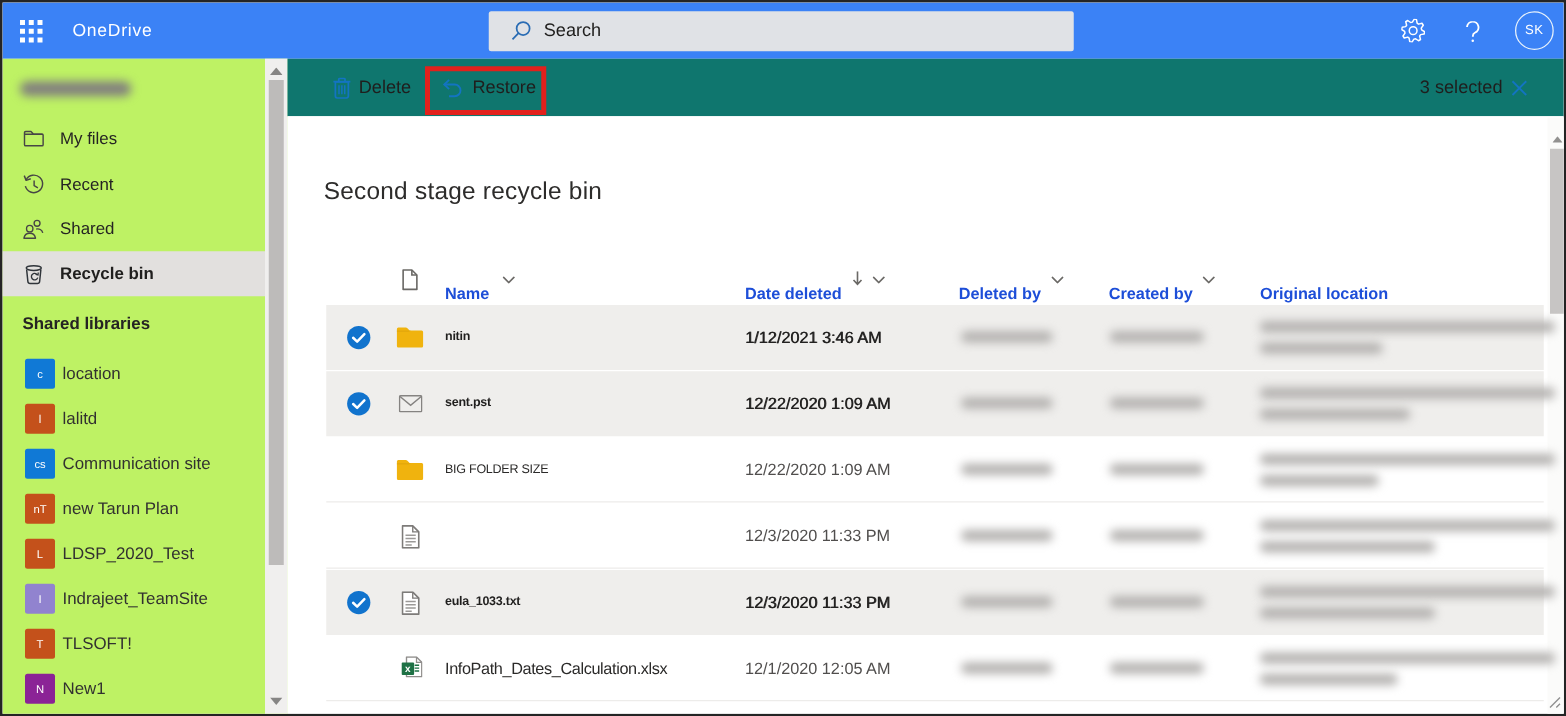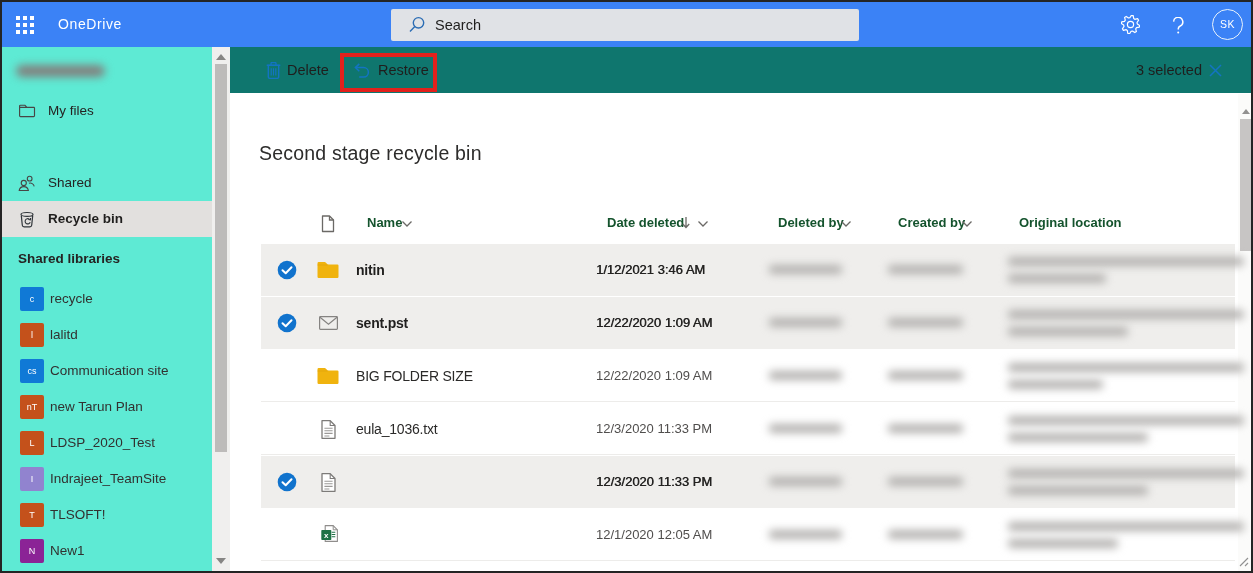--- a/index.html
+++ b/index.html
@@ -7,21 +7,21 @@
 .page{position:relative;width:1253px;height:573px;border:2px solid #242424;background:#fff;overflow:hidden;}
 .abs{position:absolute;}
 
 .topbar{position:absolute;left:0;top:0;width:1249px;height:45px;background:#3b82f6;}
 .brand{position:absolute;left:56px;top:0;height:45px;line-height:45px;color:#fff;font-size:14px;letter-spacing:.6px;}
 .search{position:absolute;left:389px;top:7px;width:468px;height:32px;background:#e0e2e6;border-radius:2px;}
 .search .stext{position:absolute;left:44px;top:0;height:32px;line-height:32px;font-size:14.5px;color:#1f1e1d;}
 
 .avatar{position:absolute;left:1210px;top:7px;width:31px;height:31px;border:1.5px solid #e8f2fb;border-radius:50%;color:#fff;text-align:center;line-height:28px;letter-spacing:.4px;font-size:10.5px;}
 
-.sidebar{position:absolute;left:0;top:45px;width:228px;height:526px;background:#5eead4;}
+.sidebar{position:absolute;left:0;top:45px;width:228px;height:526px;background:#bef264;}
 .navitem{position:absolute;left:0;width:210px;height:36px;}
 .navitem .ic{position:absolute;left:16px;top:9px;width:18px;height:18px;}
 .navitem .lbl{position:absolute;left:46px;top:0;height:36px;line-height:36px;font-size:13.5px;color:#252423;}
 .navsel{background:#e2e0de;}
 .navsel .lbl{font-weight:bold;color:#201f1e;}
 .shead{position:absolute;left:16px;width:200px;height:20px;font-size:13.5px;font-weight:bold;color:#252423;}
 .lib{position:absolute;left:0;width:208px;height:36px;}
 .lib .sq{position:absolute;left:18px;top:6px;width:24px;height:24px;border-radius:2px;color:#fff;font-size:9px;text-align:center;line-height:24px;}
 .lib .lbl{position:absolute;left:48px;top:0;height:36px;line-height:36px;font-size:13.5px;color:#323130;}
 .blurname{position:absolute;left:14px;width:89px;height:12px;background:#82807e;border-radius:6px;filter:blur(4px);}
@@ -29,24 +29,24 @@
 .sbtrack{position:absolute;left:210px;top:45px;width:18px;height:526px;background:#f0efee;}
 .sbthumb{position:absolute;left:213px;top:62px;width:12px;height:388px;background:#bdbbba;}
 
 .cmdbar{position:absolute;left:228px;top:45px;width:1021px;height:46px;background:#0f766e;}
 .cmdtxt{font-size:14.5px;color:#1f1e1d;}
 .redbox{position:absolute;left:110px;top:6px;width:97px;height:39px;border:4px solid #e2211c;}
 
 .content{position:absolute;left:228px;top:91px;width:1021px;height:478px;background:#fff;}
 .h1{position:absolute;left:29px;top:49px;font-size:19.5px;color:#2d2c2b;letter-spacing:.2px;}
 .thead{position:absolute;left:0;width:1005px;height:36px;}
-.th{position:absolute;top:0;height:36px;line-height:36px;font-size:13px;font-weight:bold;color:#14532d;margin-left:11px;}
+.th{position:absolute;top:12px;height:36px;line-height:36px;font-size:13px;font-weight:bold;color:#1d4ed8;}
 .row{position:absolute;left:31px;width:974px;height:52px;}
 .rowsel{background:#efeeec;}
-.rname{position:absolute;left:95px;top:0;height:52px;line-height:52px;font-size:14px;letter-spacing:-.2px;color:#2b2a29;}
+.rname{position:absolute;left:95px;top:0;height:52px;line-height:52px;font-size:10px;letter-spacing:-.2px;color:#2b2a29;}
 .rowsel .rname{font-weight:bold;color:#201f1e;}
 .rowsel .rdate{color:#222120;text-shadow:0.5px 0 0 #3a3938;}
 .rdate{position:absolute;left:335px;top:0;height:52px;line-height:52px;font-size:13px;color:#504e4d;}
 .blob{position:absolute;background:#b3b1af;border-radius:4px;filter:blur(4px);height:9px;z-index:2;}
 .rsep{border-bottom:1px solid #edecea;}
 .mtrack{position:absolute;left:1008px;top:1px;width:15px;height:477px;background:#fbfbfa;}
 .mthumb{position:absolute;left:1009.5px;top:26px;width:12px;height:132px;background:#c7c5c4;}
 .ric{position:absolute;left:58px;top:16px;}
 </style>
 </head>
@@ -85,20 +85,28 @@
   <div class="avatar">SK</div>
 </div>
 <div class="sidebar">
   <div class="blurname" style="top:18px"></div>
   <div class="navitem" style="top:46px">
     <svg class="ic" width="18" height="18" viewBox="0 0 18 18">
           <path d="M1.6,5.3 v-1.2 a0.9,0.9 0 0 1 0.9,-0.9 h4.3 l1.9,2 h6.9 a0.9,0.9 0 0 1 0.9,0.9 v7.6 a0.9,0.9 0 0 1 -0.9,0.9 h-13.1 a0.9,0.9 0 0 1 -0.9,-0.9 z M1.7,5.4 h14.7" fill="none" stroke="#474645" stroke-width="1.15" stroke-linejoin="round"></path>
         </svg>
     <div class="lbl">My files</div>
   </div>
+  <div class="navitem" style="top:83px">
+    <svg class="ic" width="18" height="18" viewBox="0 0 18 18">
+      <path d="M2.9,4.8 A7 7 0 1 1 2.3,9.9" fill="none" stroke="#474645" stroke-width="1.15"></path>
+      <path d="M1.4,1.5 L2.9,5.3 L6.6,4.0" fill="none" stroke="#474645" stroke-width="1.15" stroke-linejoin="round"></path>
+      <path d="M9.3,5.4 v4.1 l3,1.8" fill="none" stroke="#474645" stroke-width="1.15"></path>
+    </svg>
+    <div class="lbl">Recent</div>
+  </div>
   <div class="navitem" style="top:118px">
     <svg class="ic" width="19" height="18" viewBox="0 0 19 18">
       <circle cx="12.3" cy="4.4" r="2.5" fill="none" stroke="#474645" stroke-width="1.15"></circle>
       <path d="M11.5,9.3 a4.3,4.3 0 0 1 5.6,3.2" fill="none" stroke="#474645" stroke-width="1.15"></path>
       <circle cx="6.1" cy="8.9" r="2.7" fill="none" stroke="#474645" stroke-width="1.15"></circle>
       <path d="M1.2,17 a5,5.2 0 0 1 9.8,0 z" fill="none" stroke="#474645" stroke-width="1.15" stroke-linejoin="round"></path>
     </svg>
     <div class="lbl">Shared</div>
   </div>
   <div class="navitem navsel" style="top:154px">
@@ -106,21 +114,21 @@
       <ellipse cx="9" cy="4.4" rx="6" ry="1.9" fill="none" stroke="#30353a" stroke-width="1.2"></ellipse>
       <path d="M3.3,5.6 l1,9.6 a1.8,1.8 0 0 0 1.8,1.6 h5.8 a1.8,1.8 0 0 0 1.8,-1.6 l1,-9.6" fill="none" stroke="#30353a" stroke-width="1.2"></path>
       <path d="M11.3,9.2 a2.6,2.6 0 1 0 0.9,2.9" fill="none" stroke="#30353a" stroke-width="1.1"></path>
       <path d="M12.6,8 l-0.2,1.9 -1.9,-0.4" fill="none" stroke="#30353a" stroke-width="1.1"></path>
     </svg>
     <div class="lbl">Recycle bin</div>
   </div>
   <div class="shead" style="top:204px">Shared libraries</div>
   <div class="lib" style="top:234px">
         <div class="sq" style="background:#1079d6">c</div>
-        <div class="lbl">recycle</div>
+        <div class="lbl">location</div>
       </div>
   <div class="lib" style="top:270px">
         <div class="sq" style="background:#c4511b">l</div>
         <div class="lbl">lalitd</div>
       </div>
   <div class="lib" style="top:342px">
         <div class="sq" style="background:#c4511b">nT</div>
         <div class="lbl">new Tarun Plan</div>
       </div>
   <div class="lib" style="top:306px">
@@ -242,51 +250,52 @@
         <div class="blob" style="left:627px;top:21px;width:75px"></div>
         <div class="blob" style="left:747px;top:13px;width:236px"></div>
         <div class="blob" style="left:747px;top:30px;width:95px"></div>
       </div>
 <div class="row rsep" style="top:310px">
         <svg class="ric" width="15" height="19" viewBox="0 0 15 19" style="left:60px;top:17px">
           <path d="M1,0.7 h8.2 l4.8,4.8 v12.8 h-13 z" fill="#fff" stroke="#7d7b79" stroke-width="1.3" stroke-linejoin="round"></path>
           <path d="M9.2,0.7 v4.8 h4.8" fill="none" stroke="#7d7b79" stroke-width="1.1"></path>
           <path d="M3.4,8.2 h8.2 M3.4,10.8 h8.2 M3.4,13.4 h8.2 M3.4,16 h5" stroke="#9b9997" stroke-width="1.1"></path>
         </svg>
-        <div class="rname">eula_1036.txt</div>
         <div class="rdate">12/3/2020 11:33 PM</div>
         <div class="blob" style="left:508px;top:21px;width:73px"></div>
         <div class="blob" style="left:627px;top:21px;width:75px"></div>
         <div class="blob" style="left:747px;top:13px;width:236px"></div>
         <div class="blob" style="left:747px;top:30px;width:140px"></div>
       </div>
 <div class="row rowsel" style="top:363px">
         <svg class="abs" style="left:16px;top:16px" width="20" height="20" viewBox="0 0 20 20">
           <circle cx="10" cy="10" r="9.3" fill="#1173cd"></circle>
           <path d="M5.5,10.2 L8.7,13.3 L14.5,7.3" fill="none" stroke="#fff" stroke-width="2" stroke-linecap="round" stroke-linejoin="round"></path>
         </svg>
         <svg class="ric" width="15" height="19" viewBox="0 0 15 19" style="left:60px;top:17px">
           <path d="M1,0.7 h8.2 l4.8,4.8 v12.8 h-13 z" fill="#fff" stroke="#7d7b79" stroke-width="1.3" stroke-linejoin="round"></path>
           <path d="M9.2,0.7 v4.8 h4.8" fill="none" stroke="#7d7b79" stroke-width="1.1"></path>
           <path d="M3.4,8.2 h8.2 M3.4,10.8 h8.2 M3.4,13.4 h8.2 M3.4,16 h5" stroke="#9b9997" stroke-width="1.1"></path>
         </svg>
+        <div class="rname">eula_1033.txt</div>
         <div class="rdate">12/3/2020 11:33 PM</div>
         <div class="blob" style="left:508px;top:21px;width:73px"></div>
         <div class="blob" style="left:627px;top:21px;width:75px"></div>
         <div class="blob" style="left:747px;top:13px;width:236px"></div>
         <div class="blob" style="left:747px;top:30px;width:140px"></div>
       </div>
 <div class="row rsep" style="top:416px">
         <svg class="ric" width="17" height="17" viewBox="0 0 17 17" style="left:60px;top:16px">
           <path d="M4.2,0.6 h8 l4.2,4.2 v11.6 h-12.2 z" fill="#fff" stroke="#8f8d8b" stroke-width="1.1" stroke-linejoin="round"></path>
           <path d="M12.2,0.6 v4.2 h4.2" fill="none" stroke="#8f8d8b" stroke-width="1"></path>
           <path d="M10.7,7.2 h3.6 M10.7,9.5 h3.6 M10.7,11.8 h3.6" stroke="#1e7145" stroke-width="1.1"></path>
           <rect x="0.3" y="5" width="10" height="10" rx="0.8" fill="#1e7145"></rect>
           <text x="5.3" y="12.8" font-size="8" font-weight="bold" fill="#fff" text-anchor="middle" font-family="Liberation Sans">x</text>
         </svg>
+        <div class="rname" style="font-size:13px;letter-spacing:-.3px">InfoPath_Dates_Calculation.xlsx</div>
         <div class="rdate">12/1/2020 12:05 AM</div>
         <div class="blob" style="left:508px;top:21px;width:73px"></div>
         <div class="blob" style="left:627px;top:21px;width:75px"></div>
         <div class="blob" style="left:747px;top:13px;width:236px"></div>
         <div class="blob" style="left:747px;top:30px;width:110px"></div>
       </div>
 
   <div class="mtrack">
   <svg class="abs" style="left:3.5px;top:15px" width="8" height="6">
           <path d="M0,5 L4,0 L8,5 Z" fill="#929190"></path>

